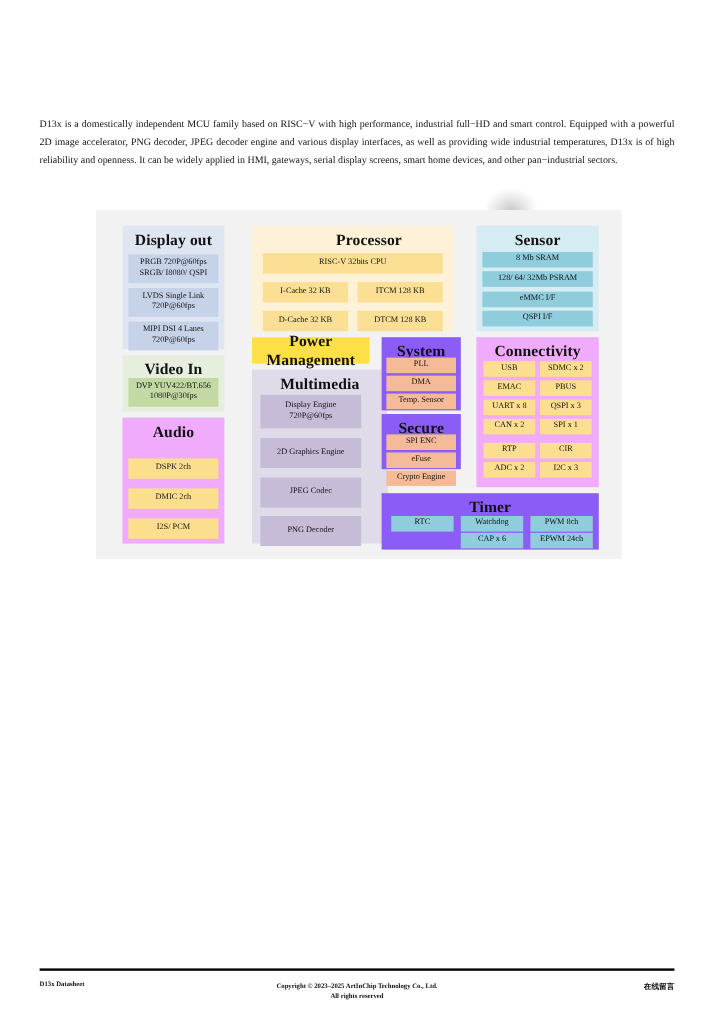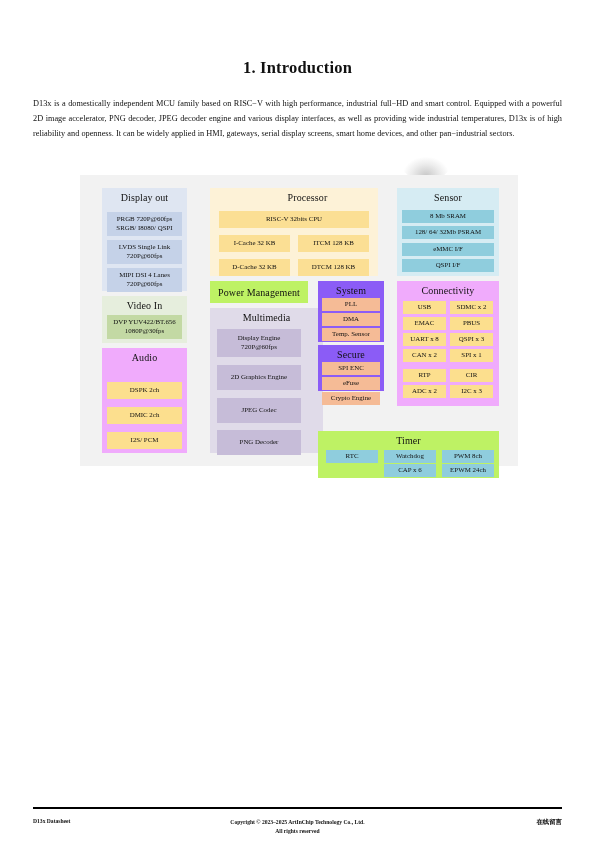--- a/index.html
+++ b/index.html
@@ -37,21 +37,21 @@
     position:absolute;left:403px;top:157px;
     width:46px;height:22px;
     border-radius:50%;
     background:radial-gradient(ellipse at 50% 85%, rgba(190,190,190,.85) 0%, rgba(222,222,222,.55) 45%, rgba(255,255,255,0) 72%);
     pointer-events:none;
   }
 
   
   .grp{position:absolute;box-sizing:border-box;}
   .grp-title{
-    text-align:center;font-weight:normal;font-size:10px;
+    text-align:center;font-weight:bold;font-size:13px;
     padding-top:4px;padding-bottom:3px;letter-spacing:.1px;
   }
   .cell{
     box-sizing:border-box;
     text-align:center;
     font-size:6.9px;
     line-height:1.28;
     display:flex;align-items:center;justify-content:center;
     flex-direction:column;
   }
@@ -59,50 +59,49 @@
 
   
   .t-blue   {background:#dfe6f2;}
   .t-blue   .cell{background:#c5d2e8;}
   .t-green  {background:#e6eedd;}
   .t-green  .cell{background:#c3d9a4;}
   .t-yellow {background:#f0abfc;}
   .t-yellow .cell{background:#fcdf8e;}
   .t-proc   {background:#fdf2d7;}
   .t-proc   .cell{background:#fbdf94;}
-  .t-pm     {background:#bef264;}
+  .t-pm     {background:#fde047;}
   .t-purple {background:#e0dbe9;}
   .t-purple .cell{background:#c6bcd8;}
   .t-orange {background:#8b5cf6;}
   .t-orange .cell{background:#f5bb96;}
   .t-cyan   {background:#d6ecf3;}
   .t-cyan   .cell{background:#8fcddd;}
   .t-conn   {background:#f0abfc;}
   .t-conn   .cell{background:#fcdf8e;}
-  .t-timer  {background:#bef264;margin-top:20px;}
+  .t-timer  {background:#8b5cf6;}
   .t-timer  .cell{background:#8fcddd;}
 
   
   .footer-rule{
     position:absolute;left:33px;top:807px;width:529px;height:1.6px;background:#000;
   }
   .footer{
     position:absolute;top:818px;left:33px;width:529px;
     font-size:5.6px;font-weight:bold;
   }
   .footer-left{position:absolute;left:0;top:0;}
   .footer-center{position:absolute;left:0;top:0;width:529px;text-align:center;line-height:1.55;}
   .footer-right{position:absolute;right:0;top:0;font-family:"DejaVu Sans",sans-serif;font-size:6.4px;}
 </style>
 </head>
 <body>
 
 <div class="page">
 
-  <div class="doc-title">1. Introduction</div>
 
   <p class="intro">D13x is a domestically independent MCU family based on RISC−V with high performance, industrial full−HD and smart control. Equipped with a powerful 2D image accelerator, PNG decoder, JPEG decoder engine and various display interfaces, as well as providing wide industrial temperatures, D13x is of high reliability and openness. It can be widely applied in HMI, gateways, serial display screens, smart home devices, and other pan−industrial sectors.</p>
 
   <div class="watermark"></div>
 
   <div class="diagram">
 
     <div class="grp t-blue" style="left:22px;top:13px;width:85px;height:103px;">
       <div class="grp-title">Display out</div>
       <div class="cell" style="left:5px;top:24px;width:75px;height:24px;position:absolute;">

